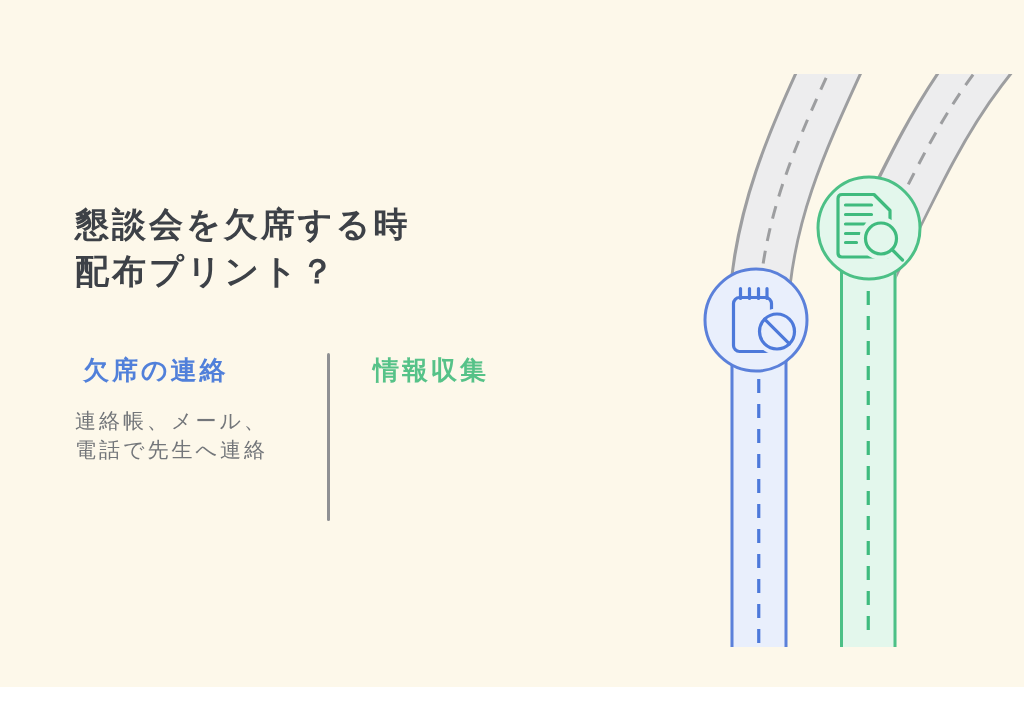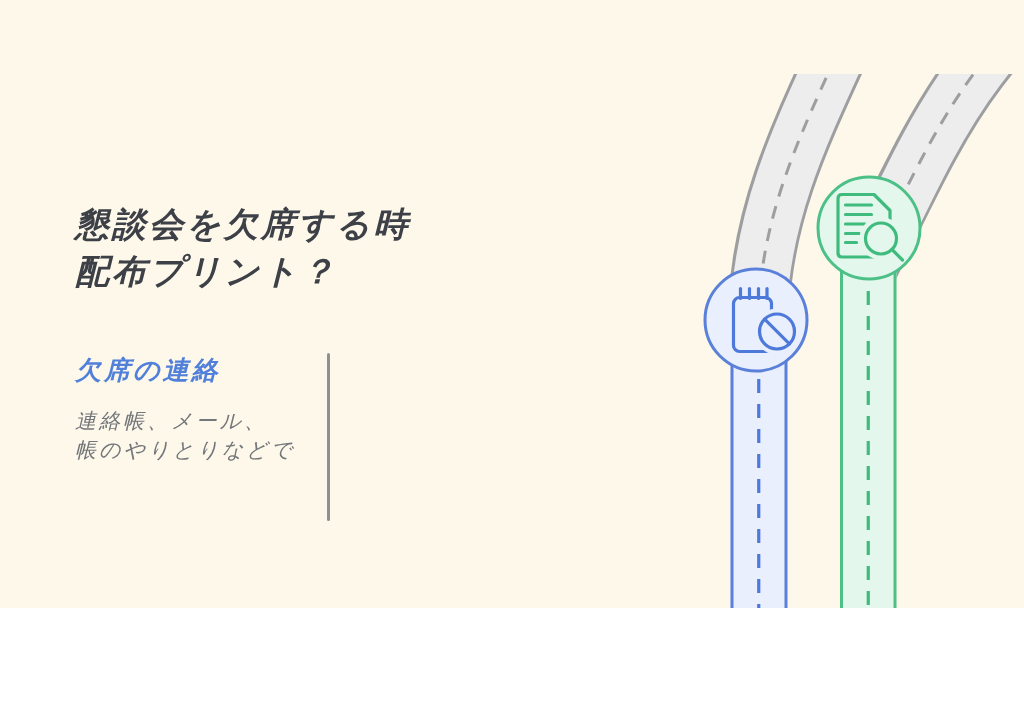--- a/index.html
+++ b/index.html
@@ -1,34 +1,33 @@
 <!DOCTYPE html>
 <html style="--background: #fdf8ea; --title-text: #3d4147; --body-text: #73767a; --divider: #8f9093; --blue-accent: #5180da; --blue-border: #5b80da; --blue-fill: #e9effc; --blue-icon: #4d79da; --green-accent: #56c288; --green-border: #4cc086; --green-fill: #e3f7ec; --green-icon: #3fbb7e; --gray-border: #9d9ea0; --gray-fill: #ededee;"><head>
 <meta charset="utf-8">
 <style>
   html,body{margin:0;padding:0;background:#fff;}
   .slide{
     position:relative;
-    width:1024px;height:608px;
+    width:1024px;height:687px;
     background:var(--background,#fdf8ea);
     overflow:hidden;
     font-family:"Liberation Sans","DejaVu Sans",sans-serif;
-    font-style:italic;
   }
   svg.roads{position:absolute;left:0;top:0;width:1024px;height:726px;}
 
   .title{
     position:absolute;left:75px;top:201px;
     color:var(--title-text,#3d4147);
     font-size:34px;font-weight:bold;line-height:47px;letter-spacing:3px;
   }
   .col{position:absolute;top:355px;}
   .col-absence{left:75px;width:245px;}
   .col-info{left:365px;width:255px;}
-  .col-heading{margin:0 0 21px 0;font-size:26px;font-weight:bold;line-height:30px;letter-spacing:3px;}
+  .col-heading{margin:0 0 21px 8px;font-size:26px;font-weight:bold;line-height:30px;letter-spacing:3px;}
   .col-heading.blue{color:var(--blue-accent,#5180da);}
   .col-heading.green{color:var(--green-accent,#56c288);}
   .col-body{
     margin:0;font-size:21px;line-height:29px;letter-spacing:3px;
     color:var(--body-text,#73767a);white-space:pre-line;
   }
   .divider{
     position:absolute;left:327px;top:353px;width:3px;height:168px;
     background:var(--divider,#8f9093);border-radius:2px;
   }
@@ -115,21 +114,22 @@
   </svg>
 
   <header class="title">
     <div>懇談会を欠席する時</div>
     <div>配布プリント？</div>
   </header>
 
   <section class="col col-absence">
     <h2 class="col-heading blue">欠席の連絡</h2>
     <p class="col-body">連絡帳、メール、
-帳のやりとりなどで</p>
+電話で先生へ連絡</p>
   </section>
 
   <div class="divider"></div>
 
   <section class="col col-info">
+    <h2 class="col-heading green">情報収集</h2>
   </section>
 
 </div>
 
 </body></html>

